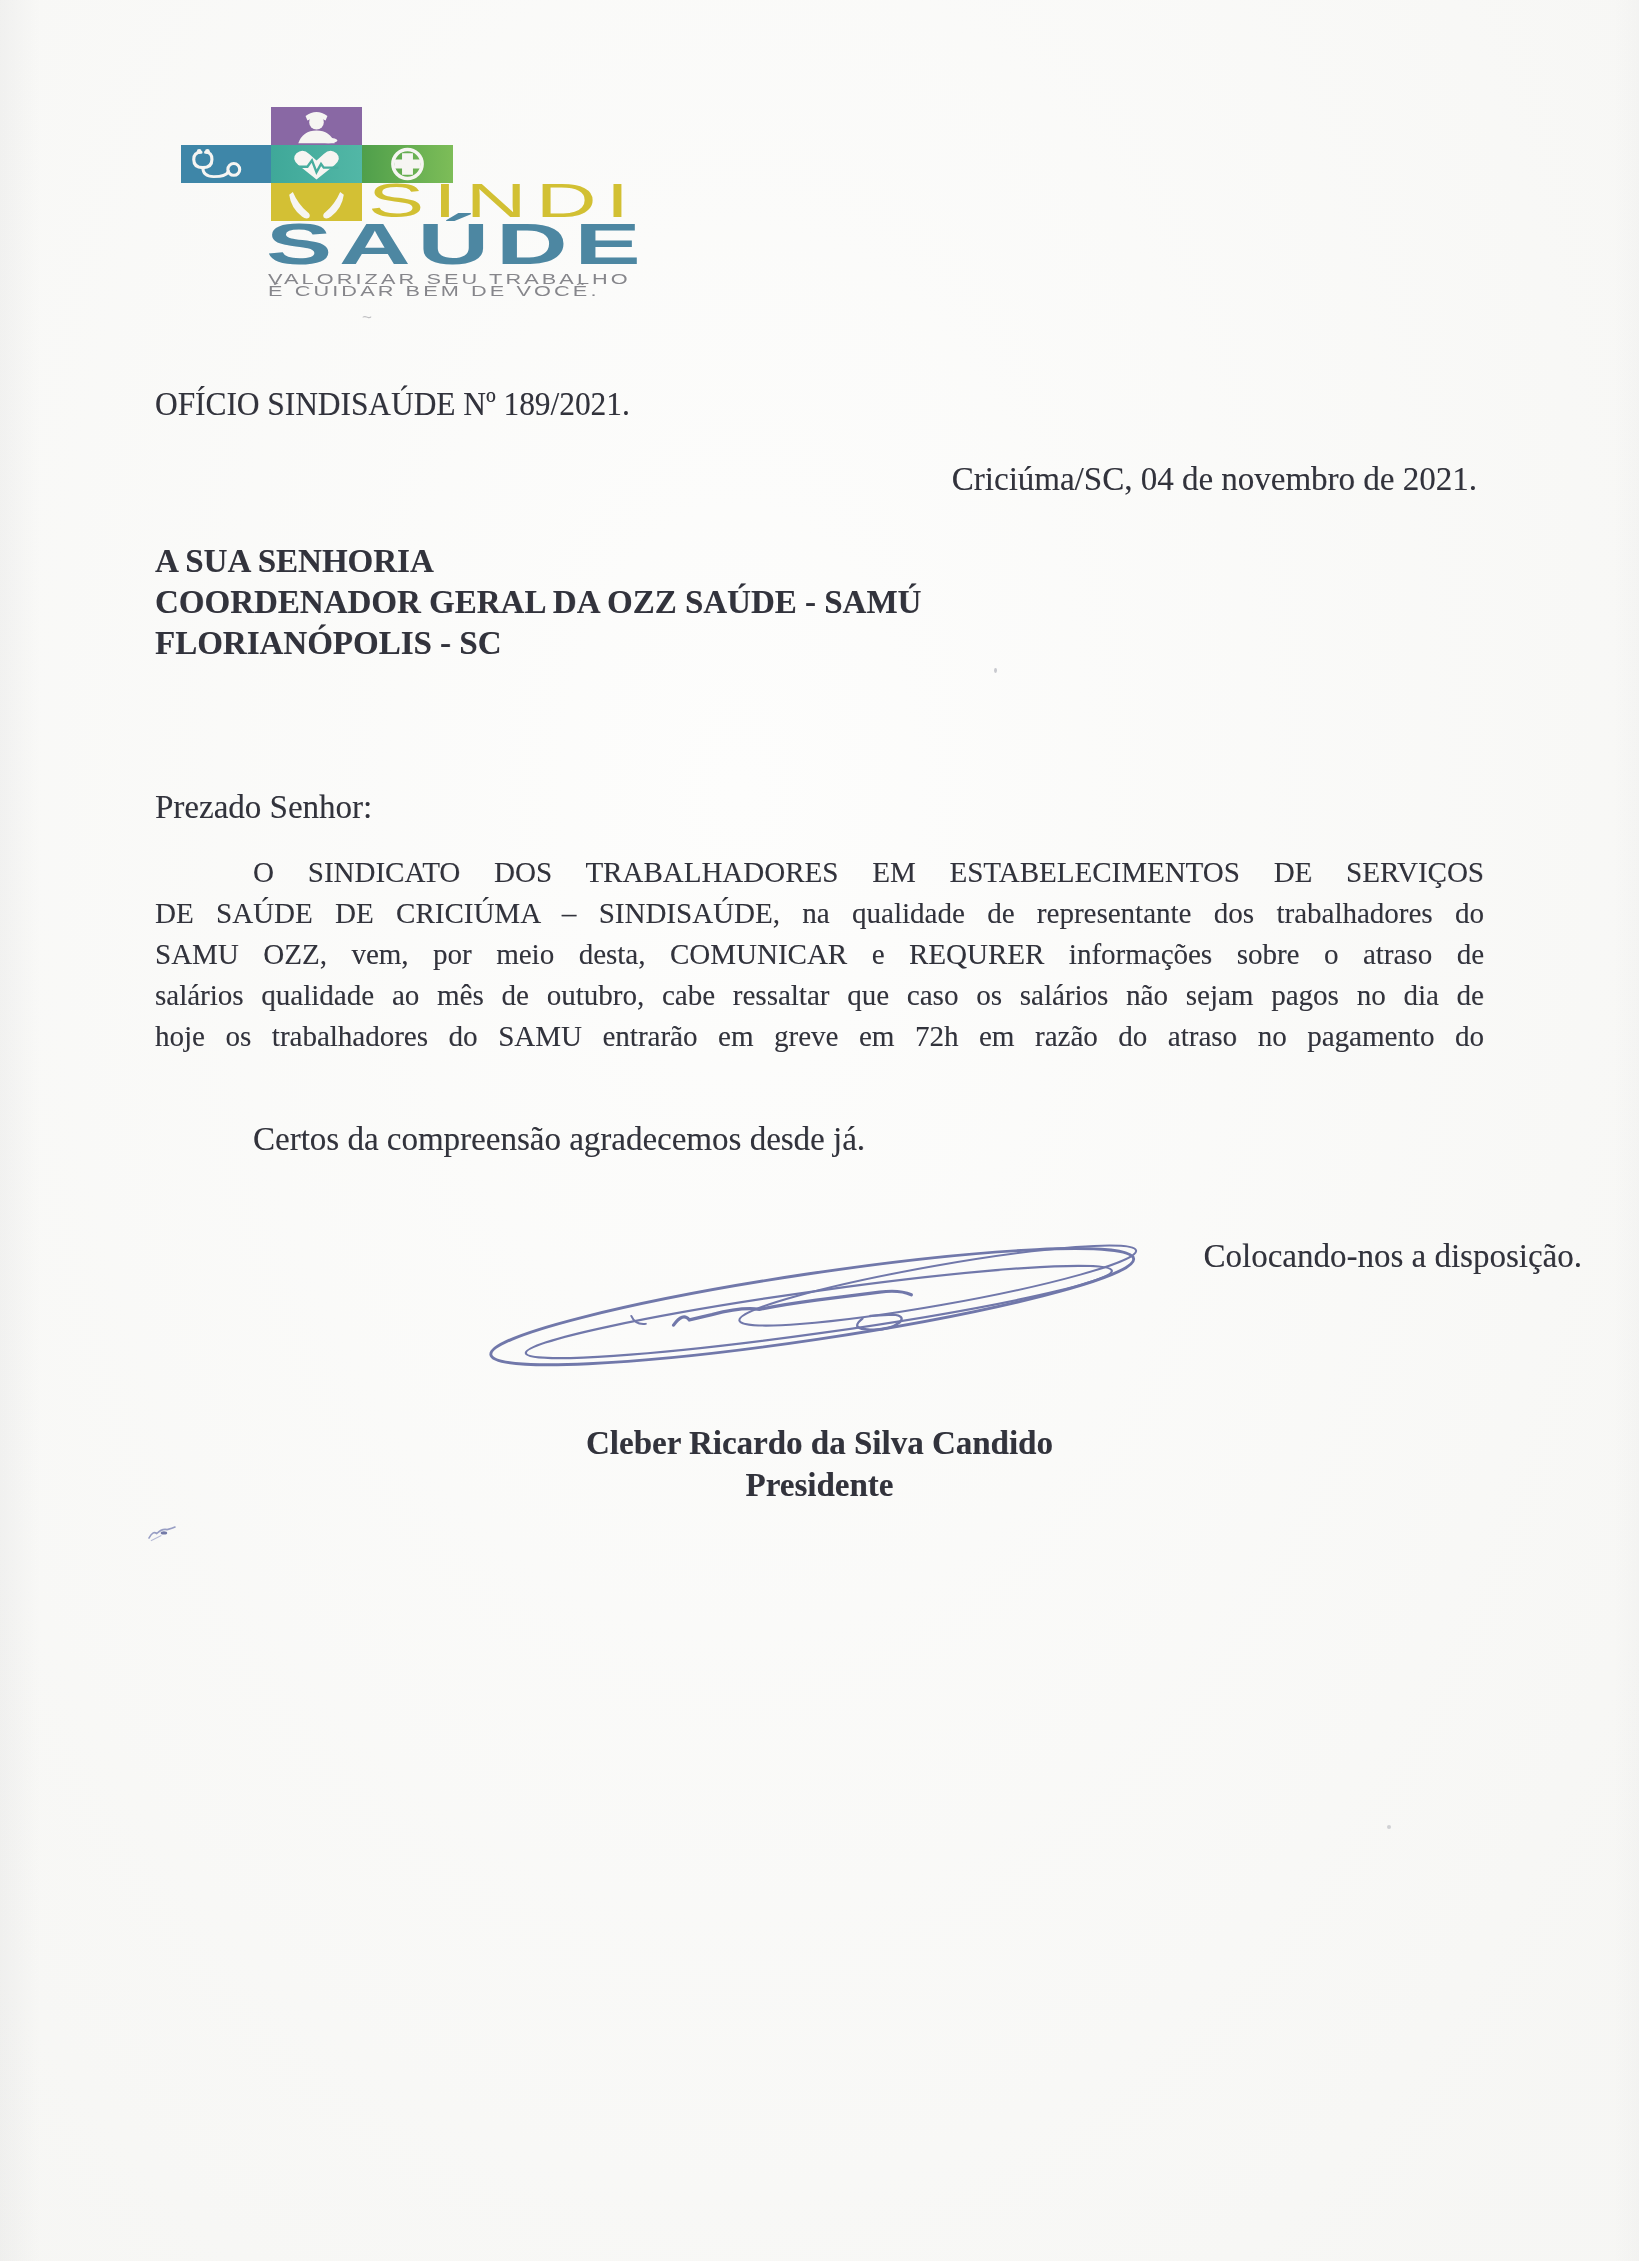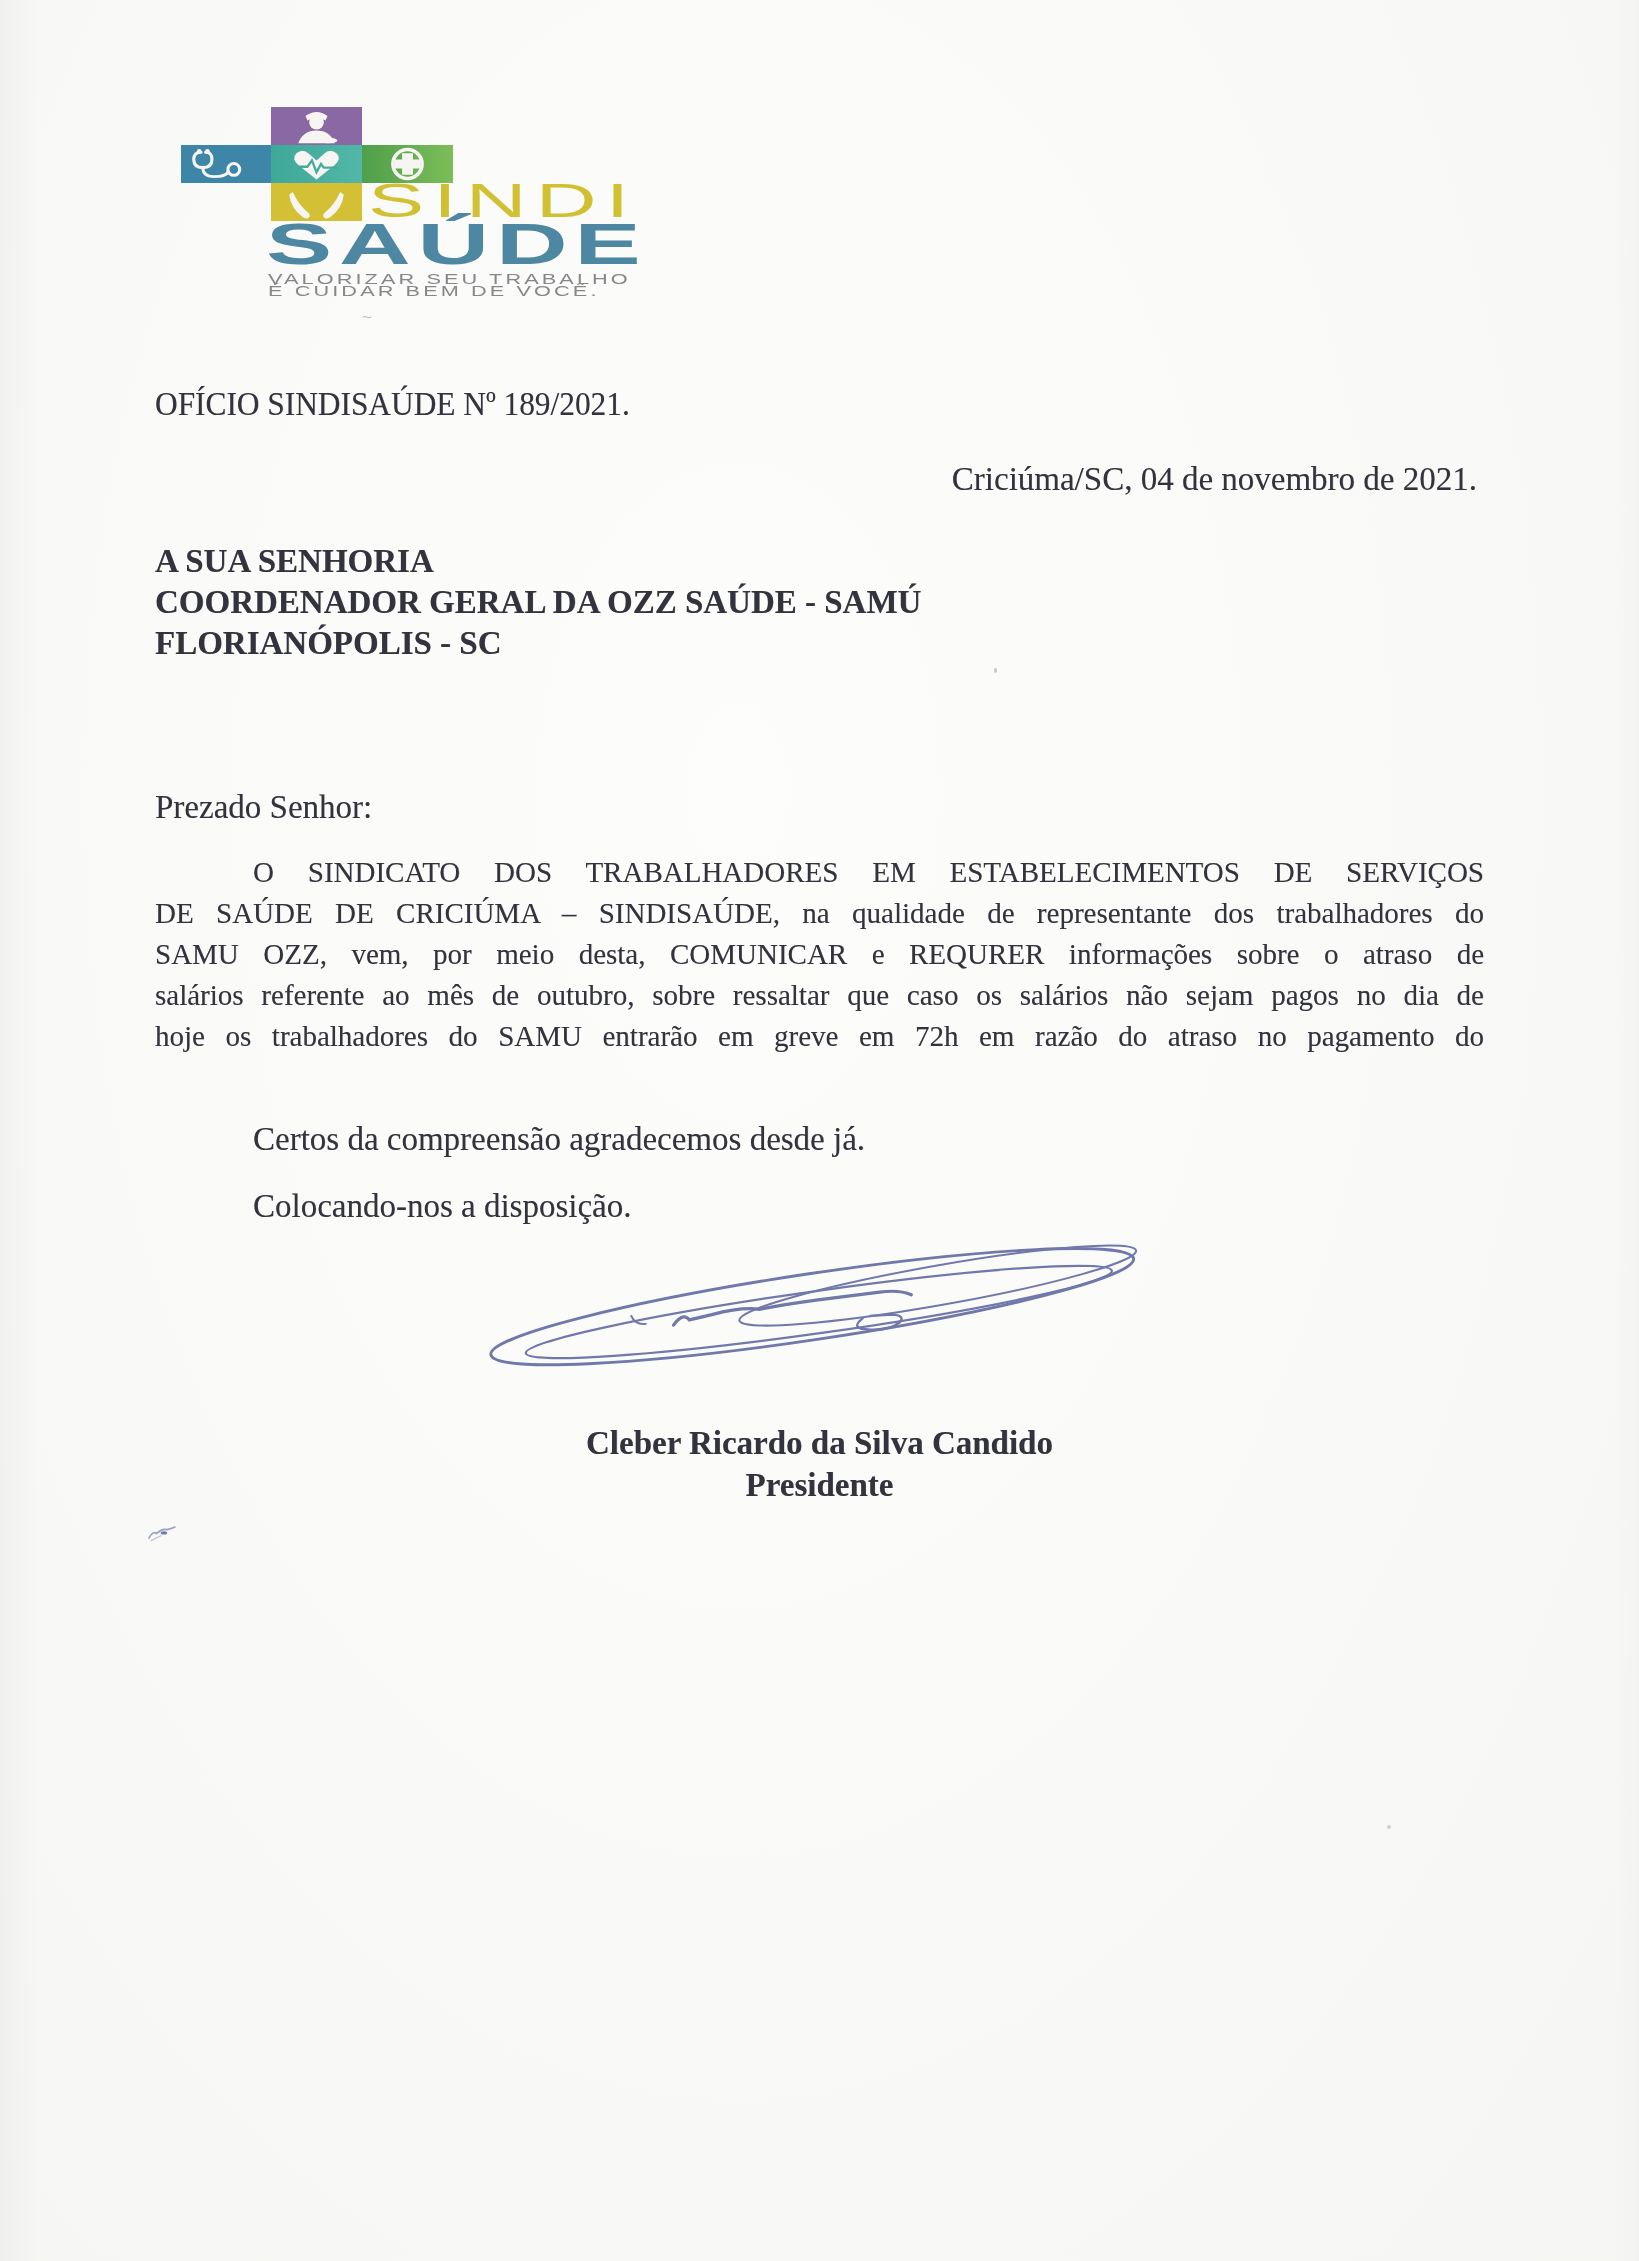--- a/index.html
+++ b/index.html
@@ -133,27 +133,27 @@
     <div>COORDENADOR GERAL DA OZZ SAÚDE - SAMÚ</div>
     <div>FLORIANÓPOLIS - SC</div>
   </div>
 
   <div class="txt" style="top:787px;">Prezado Senhor:</div>
 
   <div class="txt wrap" style="top:852px;">
     <div class="jline first">O SINDICATO DOS TRABALHADORES EM ESTABELECIMENTOS DE SERVIÇOS</div>
     <div class="jline">DE SAÚDE DE CRICIÚMA – SINDISAÚDE, na qualidade de representante dos trabalhadores do</div>
     <div class="jline">SAMU OZZ, vem, por meio desta, COMUNICAR e REQURER informações sobre o atraso de</div>
-    <div class="jline">salários referente ao mês de outubro, sobre ressaltar que caso os salários não sejam pagos no dia de</div>
+    <div class="jline">salários qualidade ao mês de outubro, cabe ressaltar que caso os salários não sejam pagos no dia de</div>
     <div class="jline">hoje os trabalhadores do SAMU entrarão em greve em 72h em razão do atraso no pagamento do</div>
   </div>
 
   <div class="txt" style="top:1119px;padding-left:98px;">Certos da compreensão agradecemos desde já.</div>
 
-  <div class="txt" style="top:1186px;padding-left:98px;">Colocando-nos a disposição.</div>
+  <div class="txt" style="top:1236px;padding-left:98px;text-align:right;">Colocando-nos a disposição.</div>
 
   <div class="sig-wrap">
     <svg viewBox="0 0 1045 215" width="691" height="142">
       <g stroke="#5e66a0" fill="none" stroke-linecap="round" opacity="0.88">
         <ellipse cx="510" cy="104" rx="492" ry="50" stroke-width="4.4" transform="rotate(-8.5 510 104)"></ellipse>
         <ellipse cx="520" cy="112" rx="448" ry="32" stroke-width="3.4" transform="rotate(-8 520 112)"></ellipse>
         <ellipse cx="700" cy="72" rx="305" ry="30" stroke-width="3" transform="rotate(-10 700 72)"></ellipse>
         <path d="M300 132 q14 -20 24 -8 l34 -8 q46 -12 72 -8 q40 -8 86 -14 l96 -12 q30 -4 48 4" stroke-width="4.8"></path>
         <path d="M586 122 q-18 14 4 16 q34 4 52 -10 q10 -10 -10 -12 l-34 2" stroke-width="3.6"></path>
         <path d="M236 118 q6 14 22 12" stroke-width="3"></path>

